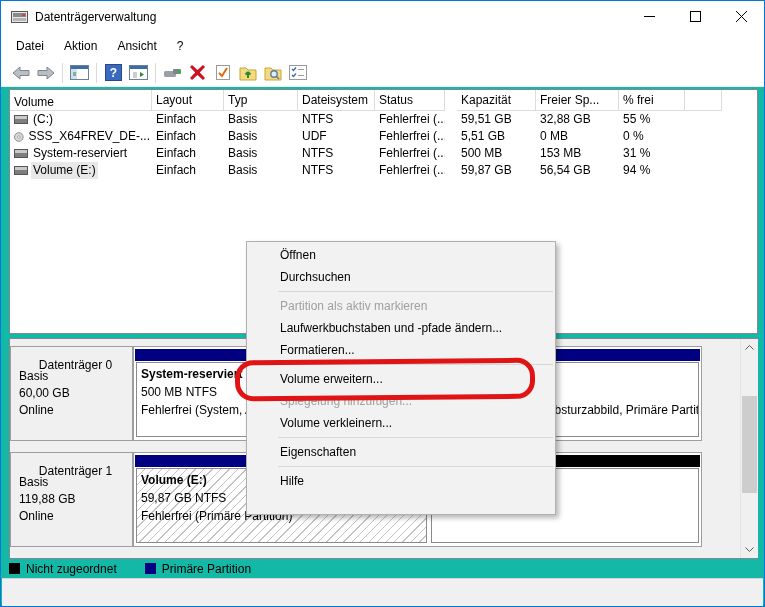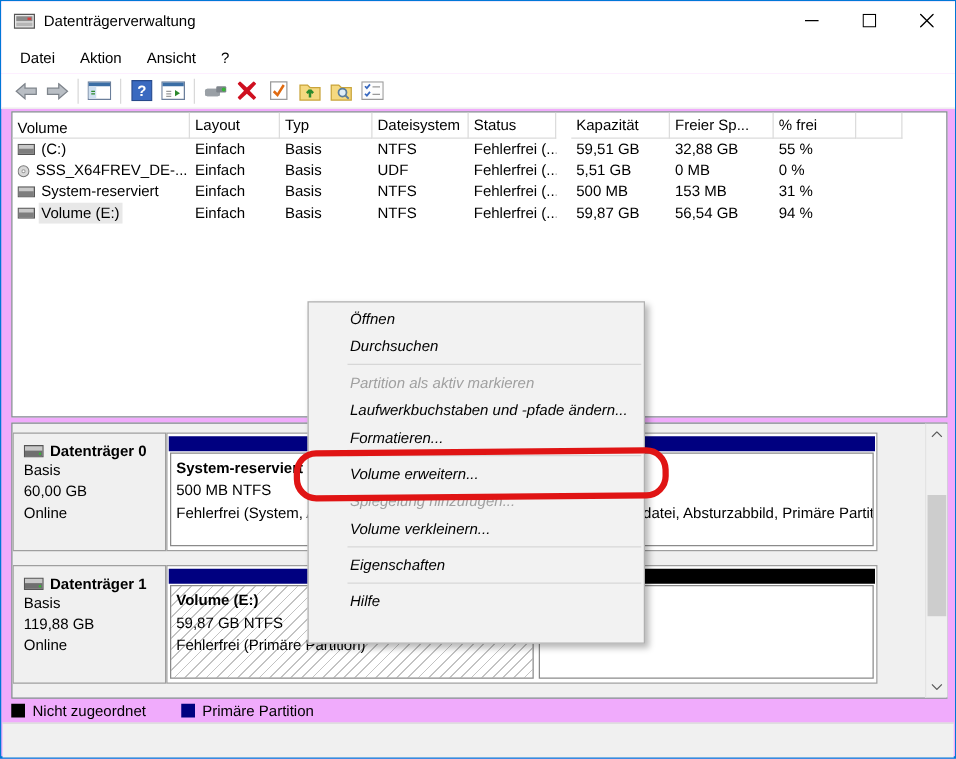--- a/index.html
+++ b/index.html
@@ -1,17 +1,17 @@
 <!DOCTYPE html>
 <html><head>
 <meta charset="utf-8">
 <style>
   html,body{margin:0;padding:0;}
   body{width:765px;height:607px;position:relative;font-family:"Liberation Sans",sans-serif;font-size:12px;color:#000;background:#fff;overflow:hidden;}
-  .window{position:absolute;inset:0;border:1px solid #0078d7;border-bottom-width:2px;background:#f0abfc;box-sizing:border-box;}
+  .window{position:absolute;inset:0;border:1px solid #0078d7;border-bottom-width:2px;background:#14b8a6;box-sizing:border-box;}
 
   
   .titlebar{position:absolute;left:0;top:0;right:0;height:31px;background:#fff;display:flex;align-items:center;}
   .app-icon{margin-left:10px;width:17px;height:14px;flex:none;}
   .title{margin-left:7px;font-size:12px;}
   .win-controls{position:absolute;right:0;top:0;display:flex;height:30px;}
   .win-btn{width:46px;height:30px;display:flex;align-items:center;justify-content:center;}
 
   
   .menubar{position:absolute;top:31px;left:0;right:0;height:27px;background:#fff;display:flex;align-items:center;padding-left:5px;}
@@ -31,21 +31,21 @@
   .c0{width:142px;display:flex;align-items:center;gap:3px;}
   .c1{width:72px;} .c2{width:74px;} .c3{width:77px;} .c4{width:70px;}
   .c5{width:79px;margin-left:12px;} .c6{width:83px;} .c7{width:66px;} .c8{width:37px;}
   .vol-label{padding:0 2px;}
   .sel .vol-label{background:#e8e8e8;}
 
   
   .graph-pane{position:absolute;left:8px;top:337px;width:749px;height:221px;background:#f0f0f0;border:1px solid #828790;box-sizing:border-box;}
   .disk-row{position:absolute;left:0;height:95px;}
   .disk-head{position:absolute;left:0;top:0;width:123px;height:95px;border:1px solid #9e9e9e;background:#f0f0f0;box-sizing:border-box;padding:6px 0 0 8px;}
-  .disk-title{display:flex;align-items:center;gap:5px;font-weight:bold;height:15px;}
+  .disk-title{display:flex;align-items:center;gap:5px;font-weight:normal;height:15px;flex-direction:column;}
   .disk-line{line-height:17px;}
   .disk-strip{position:absolute;left:123px;top:0;width:569px;height:95px;border:1px solid #9e9e9e;background:#fff;box-sizing:border-box;}
   .part{position:absolute;top:0;bottom:0;}
   .band{position:absolute;left:1px;right:1px;top:2px;height:12px;}
   .band.primary{background:#000080;}
   .band.unalloc{background:#000000;}
   .pbox{position:absolute;left:2px;right:2px;top:15px;bottom:3px;border:1px solid #8a8a8a;background:#fff;padding:2px 0 0 4px;overflow:hidden;}
   .pbox.hatch{background-image:repeating-linear-gradient(135deg,#ffffff 0 5px,#c3c3c3 5px 6px);}
   .pline{line-height:18px;white-space:nowrap;}
   .pline.b{font-weight:bold;}
@@ -57,21 +57,21 @@
   .sb-up{top:0;} .sb-down{bottom:0;}
   .sb-thumb{position:absolute;left:1px;width:15px;top:57px;height:97px;background:#cdcdcd;}
 
   
   .legend{position:absolute;left:8px;top:558px;height:19px;display:flex;align-items:center;gap:28px;}
   .legend-item{display:flex;align-items:center;gap:6px;}
   .swatch{width:11px;height:11px;flex:none;}
   .statusbar{position:absolute;left:1px;right:1px;top:577px;height:27px;border-top:1px solid #d7d7d7;background:#f0f0f0;}
 
   
-  .context-menu{position:absolute;left:245px;top:240px;width:270px;height:274px;background:#f2f2f2;border:1px solid #b0b0b0;box-shadow:3px 3px 5px rgba(0,0,0,0.28);box-sizing:border-box;padding-top:2px;z-index:10;font-style:italic;}
+  .context-menu{position:absolute;left:245px;top:240px;width:310px;height:274px;background:#f2f2f2;border:1px solid #b0b0b0;box-shadow:3px 3px 5px rgba(0,0,0,0.28);box-sizing:border-box;padding-top:2px;z-index:10;}
   .cm-item{height:22px;line-height:22px;padding-left:33px;white-space:nowrap;}
   .cm-item.disabled{color:#a0a0a0;}
   .cm-sep{height:7px;position:relative;}
   .cm-sep::after{content:"";position:absolute;left:31px;right:2px;top:3px;height:1px;background:#d7d7d7;}
 
   
   .red-annotation{position:absolute;left:234px;top:358px;width:290px;height:31px;border:5px solid #e01414;border-radius:18px;transform:rotate(-0.5deg);z-index:20;pointer-events:none;}
 </style>
 </head>
 <body>

